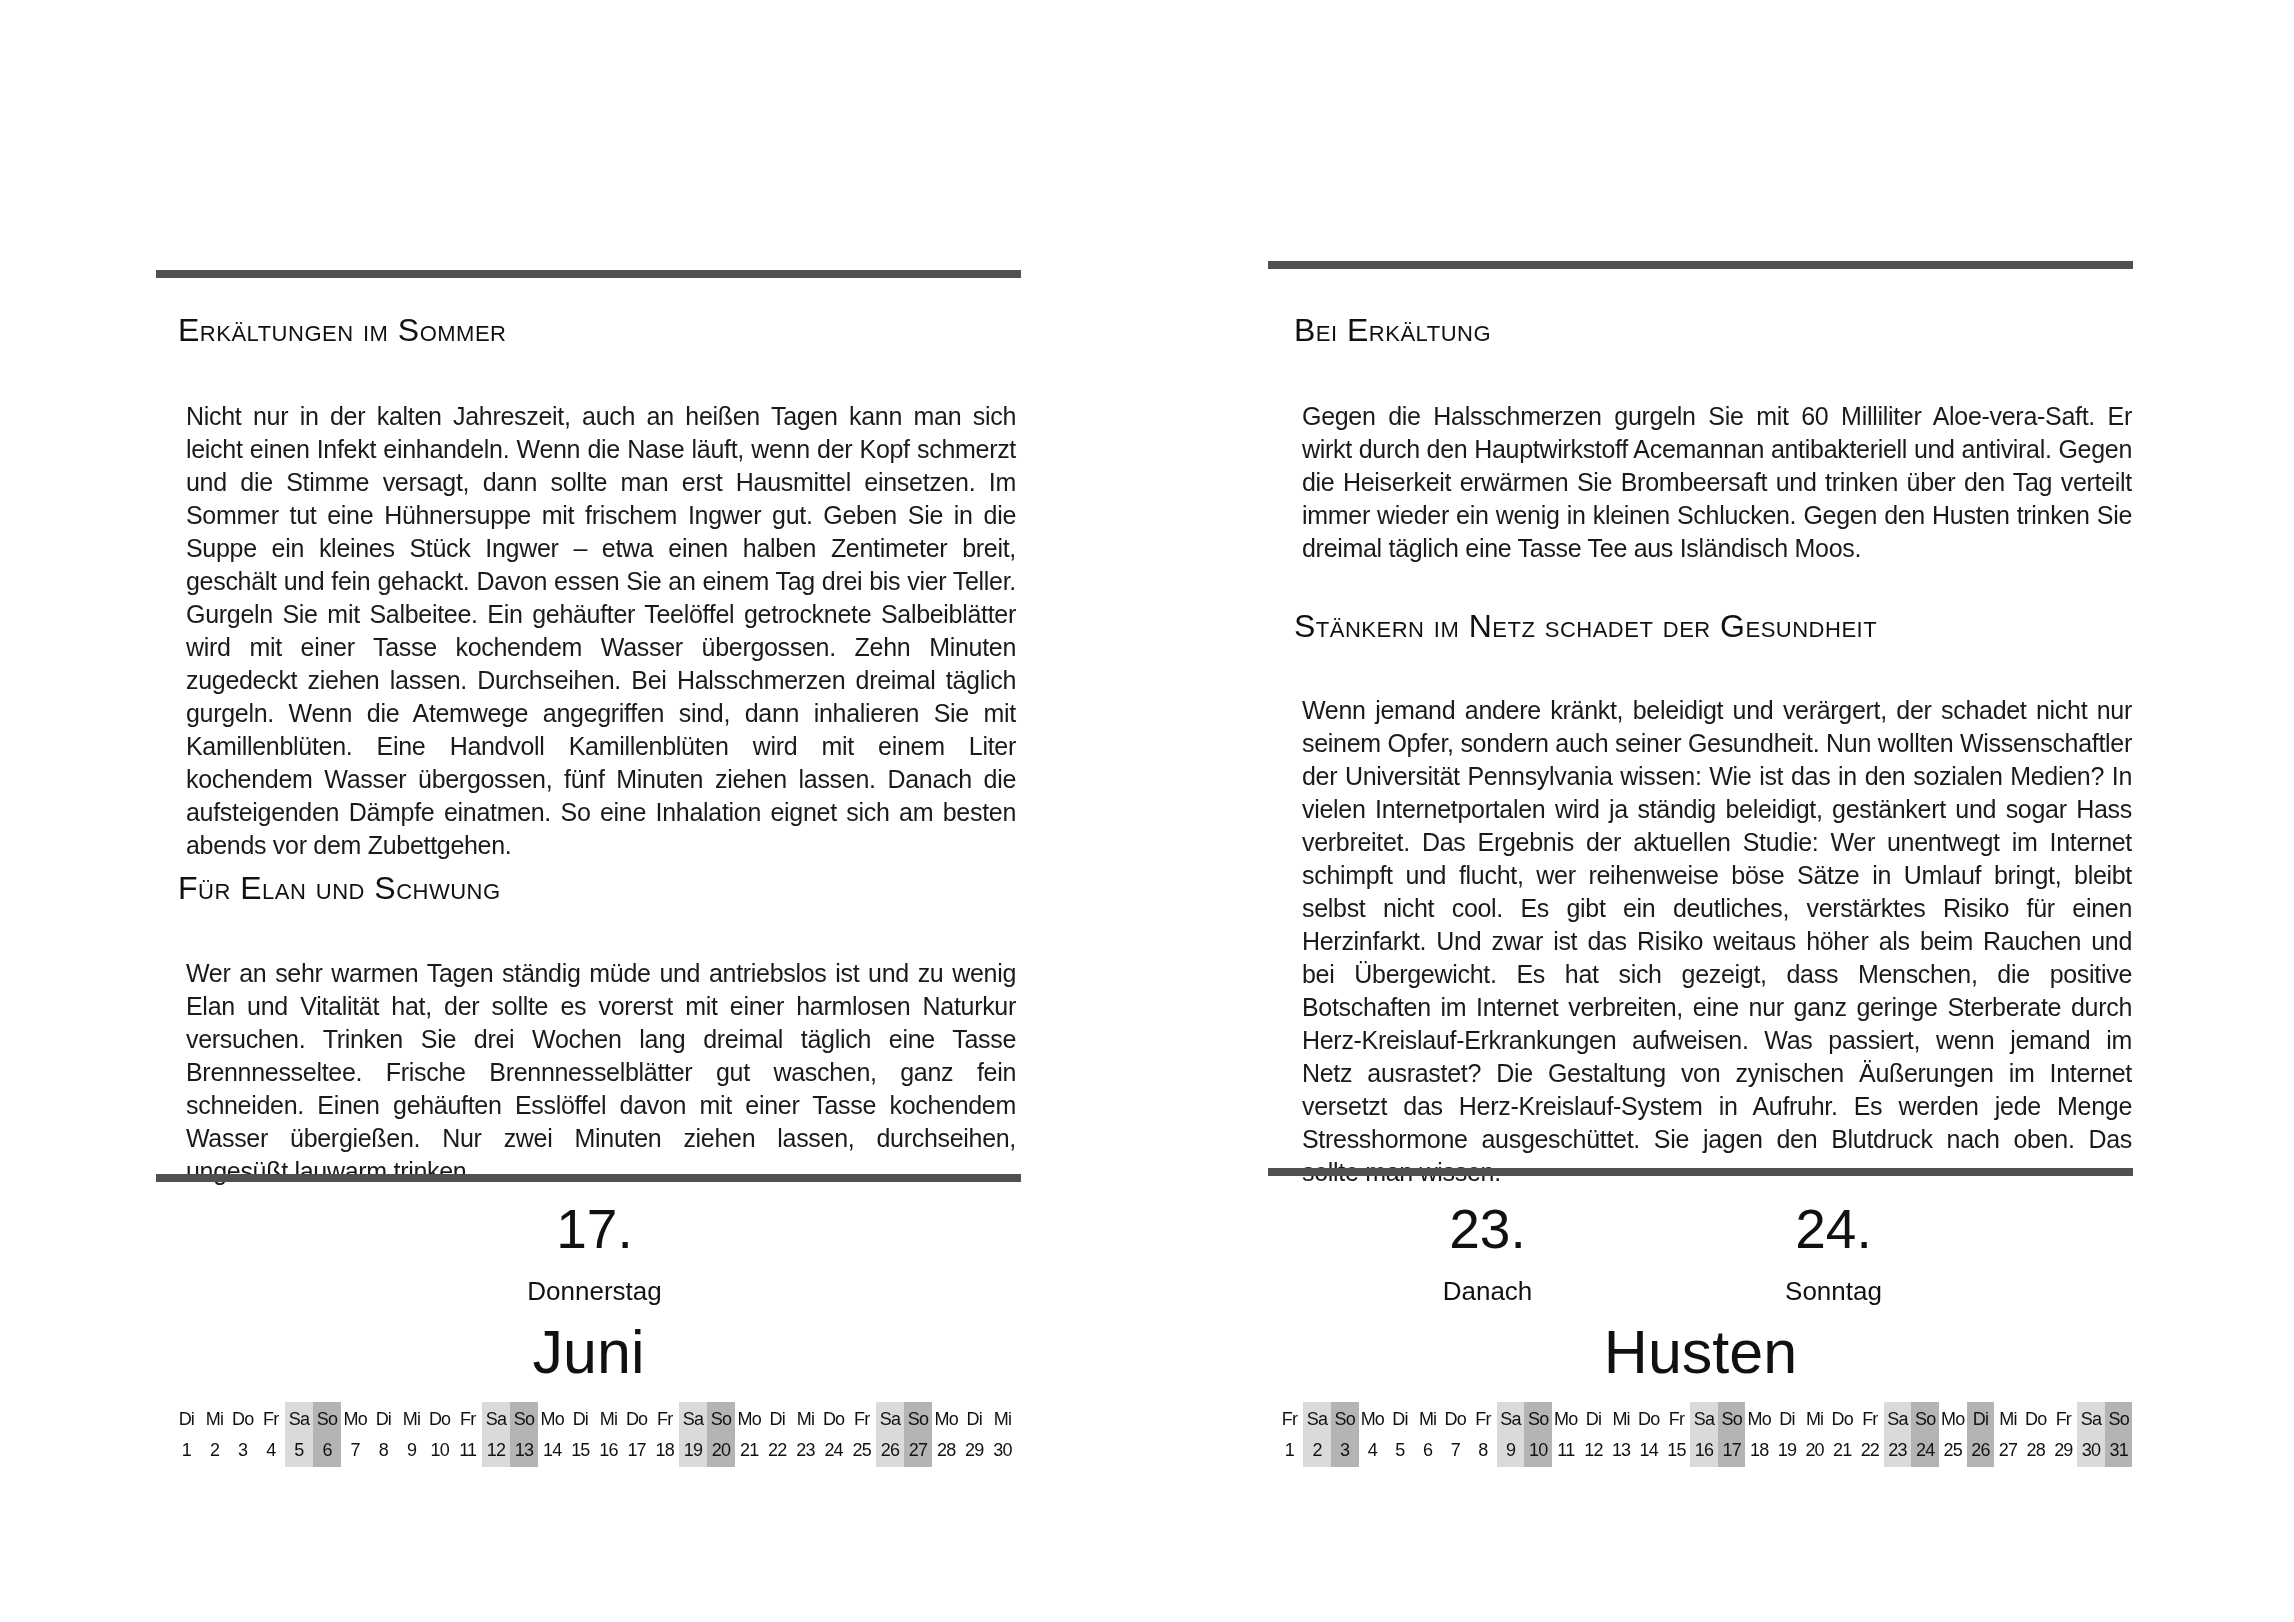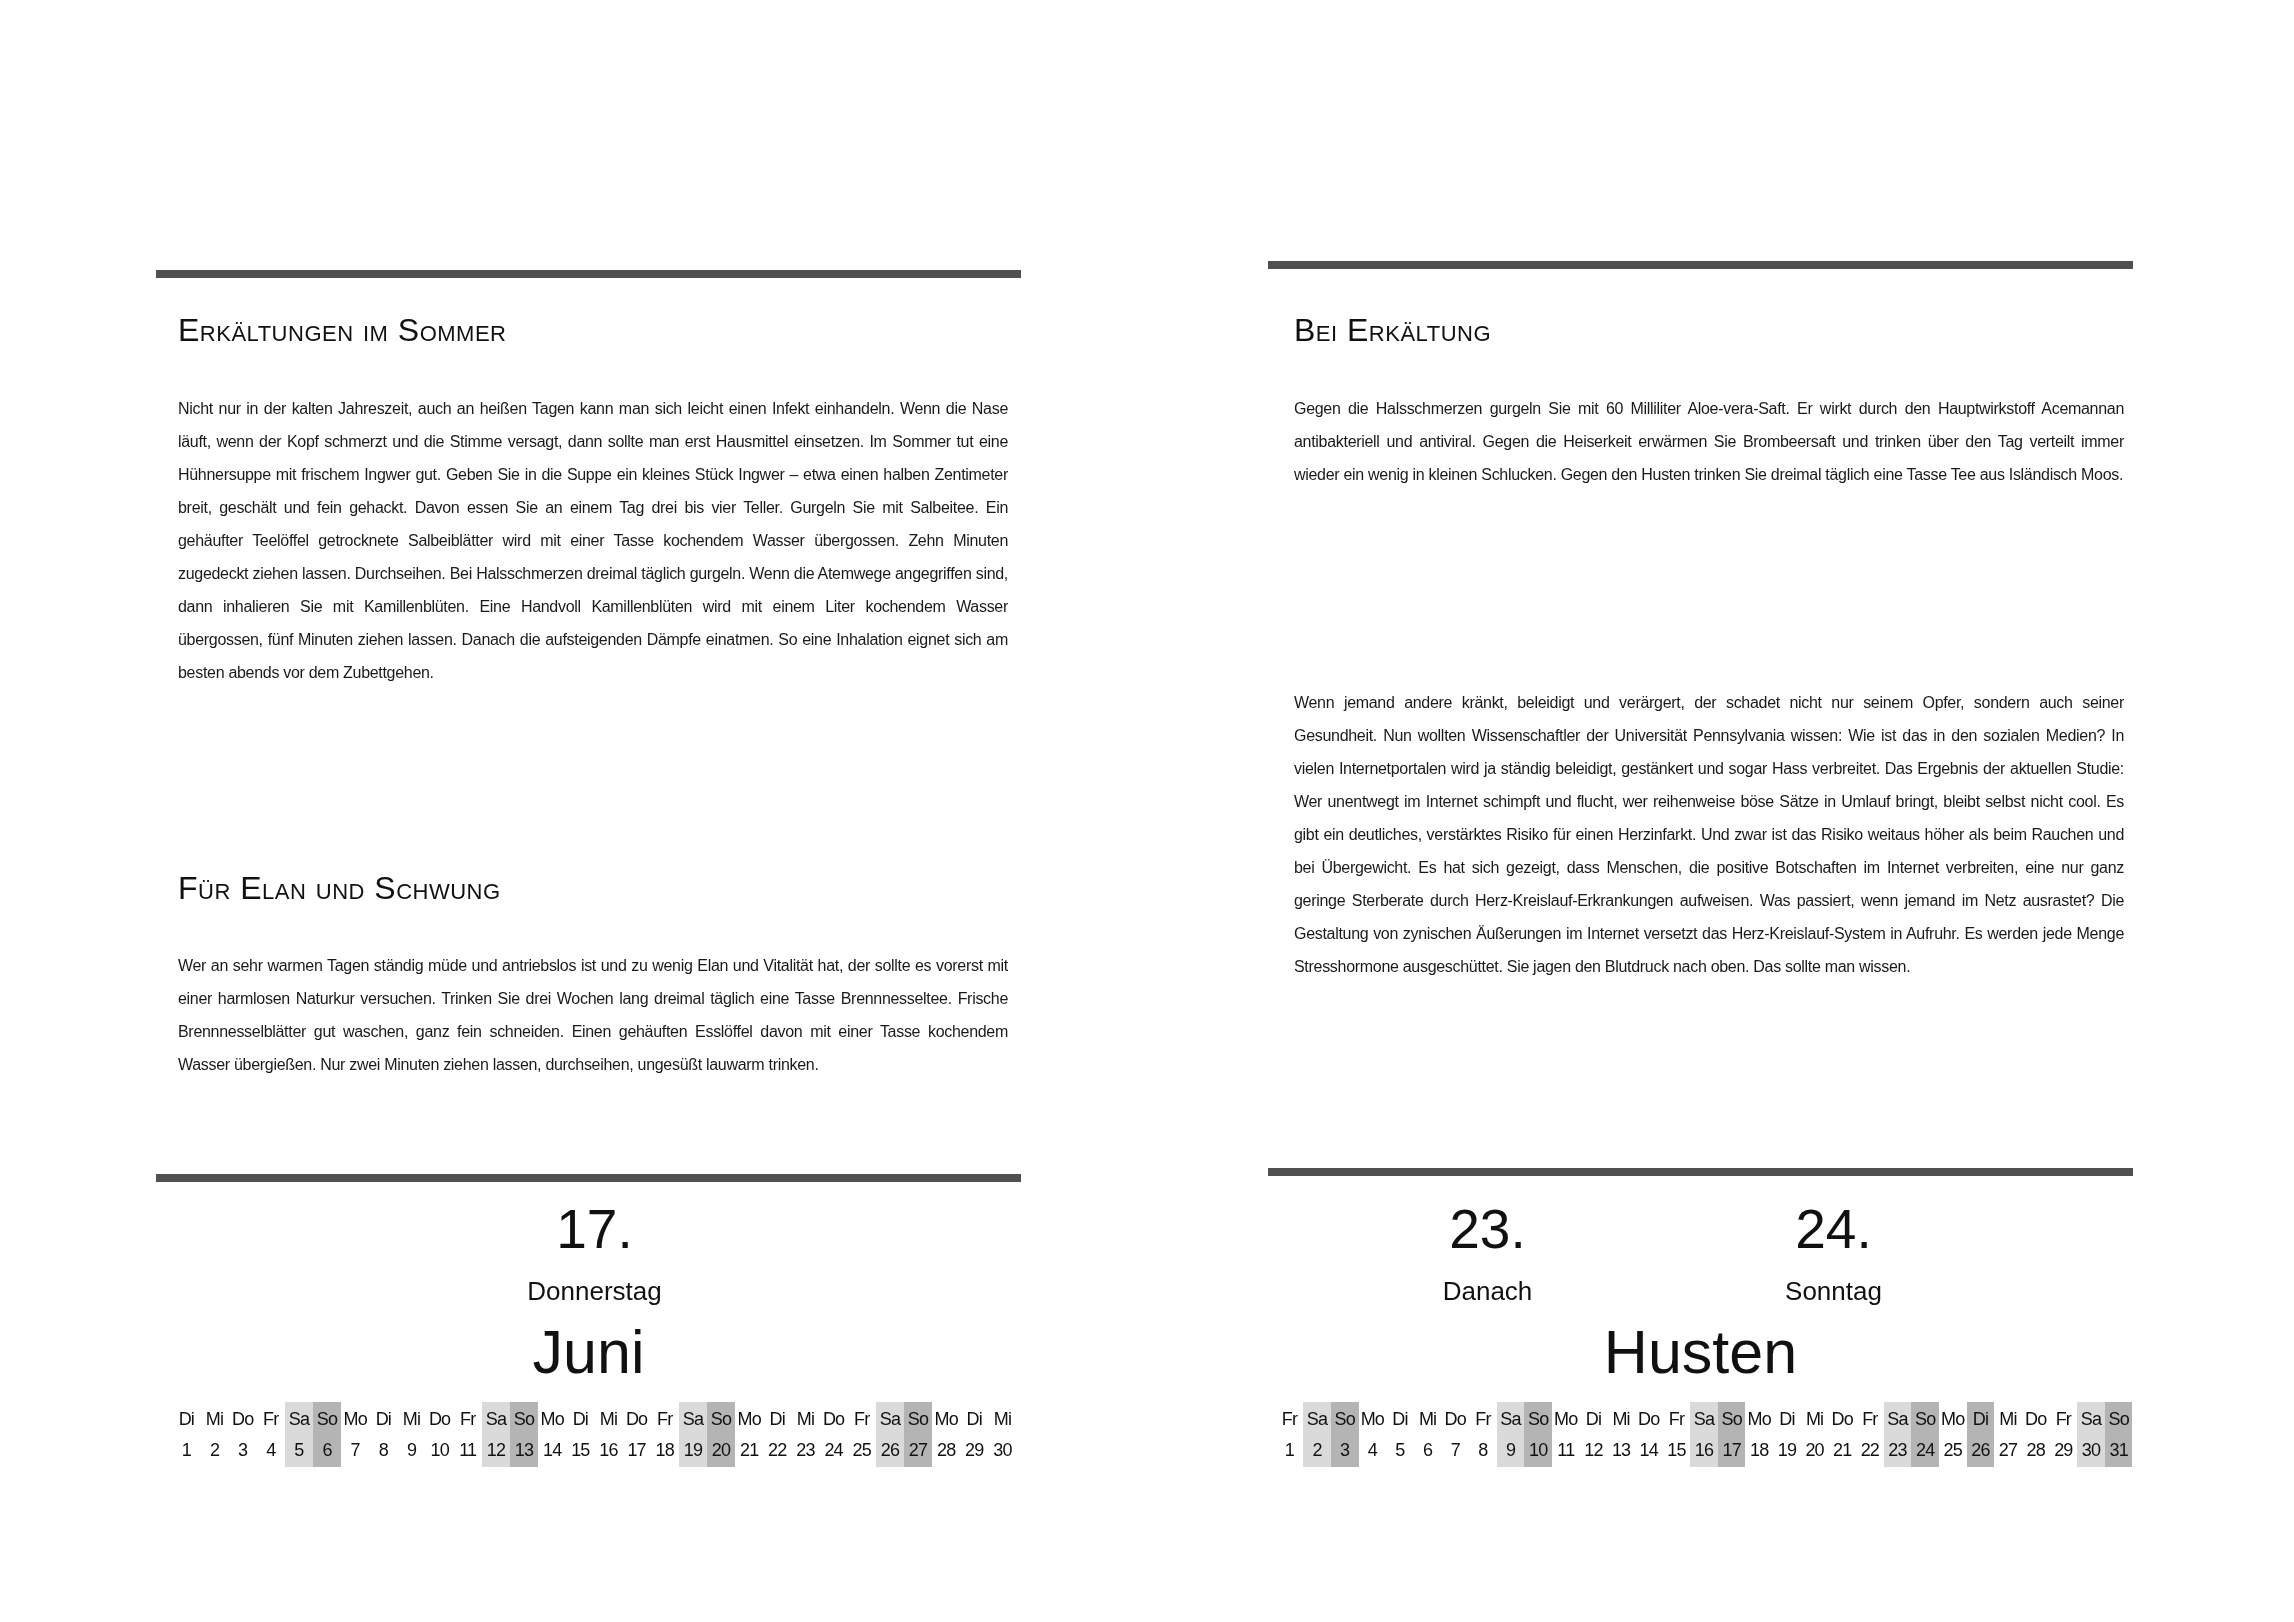--- a/index.html
+++ b/index.html
@@ -5,22 +5,22 @@
   html, body { margin: 0; padding: 0; background: #ffffff; }
   body { width: 2294px; height: 1622px; position: relative; overflow: hidden;
          font-family: "Liberation Sans", "DejaVu Sans", sans-serif; color: #111; }
   .page { position: absolute; top: 0; height: 1622px; }
   .page.left  { left: 156px; width: 865px; }
   .page.right { left: 1268px; width: 865px; }
   .rule { position: absolute; left: 0; width: 100%; height: 7.6px; background: #505050; }
   .heading { position: absolute; left: 22px; margin: 0; font-weight: normal;
              font-size: 32px; font-variant: small-caps; letter-spacing: 0.5px; color: #111;
              white-space: nowrap; }
-  .body-text { position: absolute; left: 22px; width: 830px; margin: 0;
-               font-size: 16px; line-height: 33px; text-align: justify; color: #1a1a1a;
+  .body-text { position: absolute; left: 22px; width: 830px; margin: 8px;
+               font-size: 25px; line-height: 33px; text-align: justify; color: #1a1a1a;
                font-family: "Liberation Sans", sans-serif; letter-spacing: -0.3px; }
   .date-block { position: absolute; text-align: center; width: 287px; }
   .date-num { font-size: 55px; line-height: 57px; color: #111; }
   .date-wd { font-size: 26px; line-height: 29px; color: #111; margin-top: 19px; }
   .month { position: absolute; left: 0; width: 100%; text-align: center;
            font-size: 61px; line-height: 67px; color: #111; }
   .cal-strip { position: absolute; display: flex; height: 65px; }
   .cal-cell { flex: 1 1 0; display: flex; flex-direction: column; align-items: center;
               justify-content: center; font-family: "Liberation Sans", sans-serif;
               font-size: 18px; color: #111; }
@@ -173,20 +173,21 @@
       </div>
     </div>
 </div>
 
 <div class="page right">
   <div class="rule" style="top:261px;"></div>
 
   <h2 class="heading" style="top:312px; left:26px;">Bei Erkältung</h2>
   <p class="body-text" style="top:392px; left:26px;">Gegen die Halsschmerzen gurgeln Sie mit 60 Milliliter Aloe-vera-Saft. Er wirkt durch den Hauptwirkstoff Acemannan antibakteriell und antiviral. Gegen die Heiserkeit erwärmen Sie Brombeersaft und trinken über den Tag verteilt immer wieder ein wenig in kleinen Schlucken. Gegen den Husten trinken Sie dreimal täglich eine Tasse Tee aus Isländisch Moos.</p>
 
+  <h2 class="heading" style="top:608px; left:26px;">Stänkern im Netz schadet der Gesundheit</h2>
   <p class="body-text" style="top:686px; left:26px;">Wenn jemand andere kränkt, beleidigt und verärgert, der schadet nicht nur seinem Opfer, sondern auch seiner Gesundheit. Nun wollten Wissenschaftler der Universität Pennsylvania wissen: Wie ist das in den sozialen Medien? In vielen Internetportalen wird ja ständig beleidigt, gestänkert und sogar Hass verbreitet. Das Ergebnis der aktuellen Studie: Wer unentwegt im Internet schimpft und flucht, wer reihenweise böse Sätze in Umlauf bringt, bleibt selbst nicht cool. Es gibt ein deutliches, verstärktes Risiko für einen Herzinfarkt. Und zwar ist das Risiko weitaus höher als beim Rauchen und bei Übergewicht. Es hat sich gezeigt, dass Menschen, die positive Botschaften im Internet verbreiten, eine nur ganz geringe Sterberate durch Herz-Kreislauf-Erkrankungen aufweisen. Was passiert, wenn jemand im Netz ausrastet? Die Gestaltung von zynischen Äußerungen im Internet versetzt das Herz-Kreislauf-System in Aufruhr. Es werden jede Menge Stresshormone ausgeschüttet. Sie jagen den Blutdruck nach oben. Das sollte man wissen.</p>
 
   <div class="rule" style="top:1168px;"></div>
 
   <div class="date-block" style="left:76px; top:1201px;">
     <div class="date-num">23.</div>
     <div class="date-wd">Danach</div>
   </div>
   <div class="date-block" style="left:422px; top:1201px;">
     <div class="date-num">24.</div>

